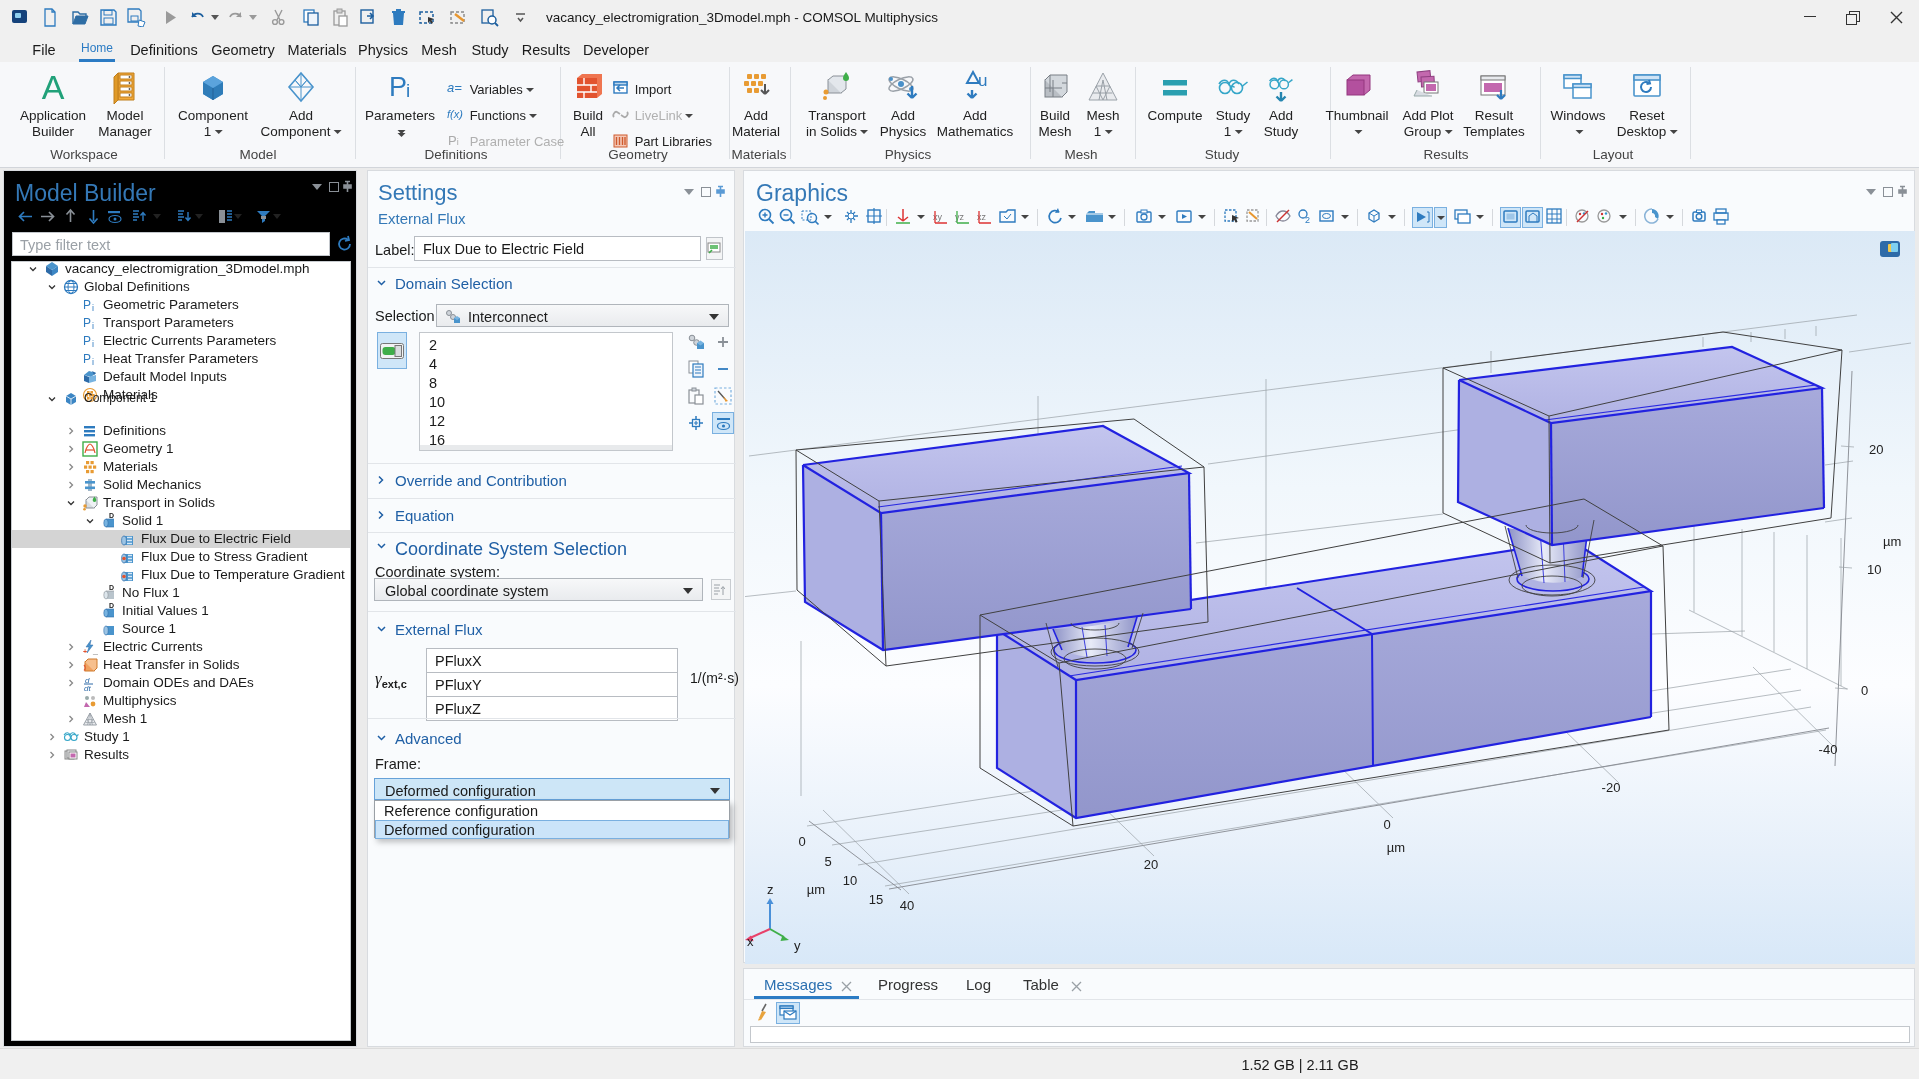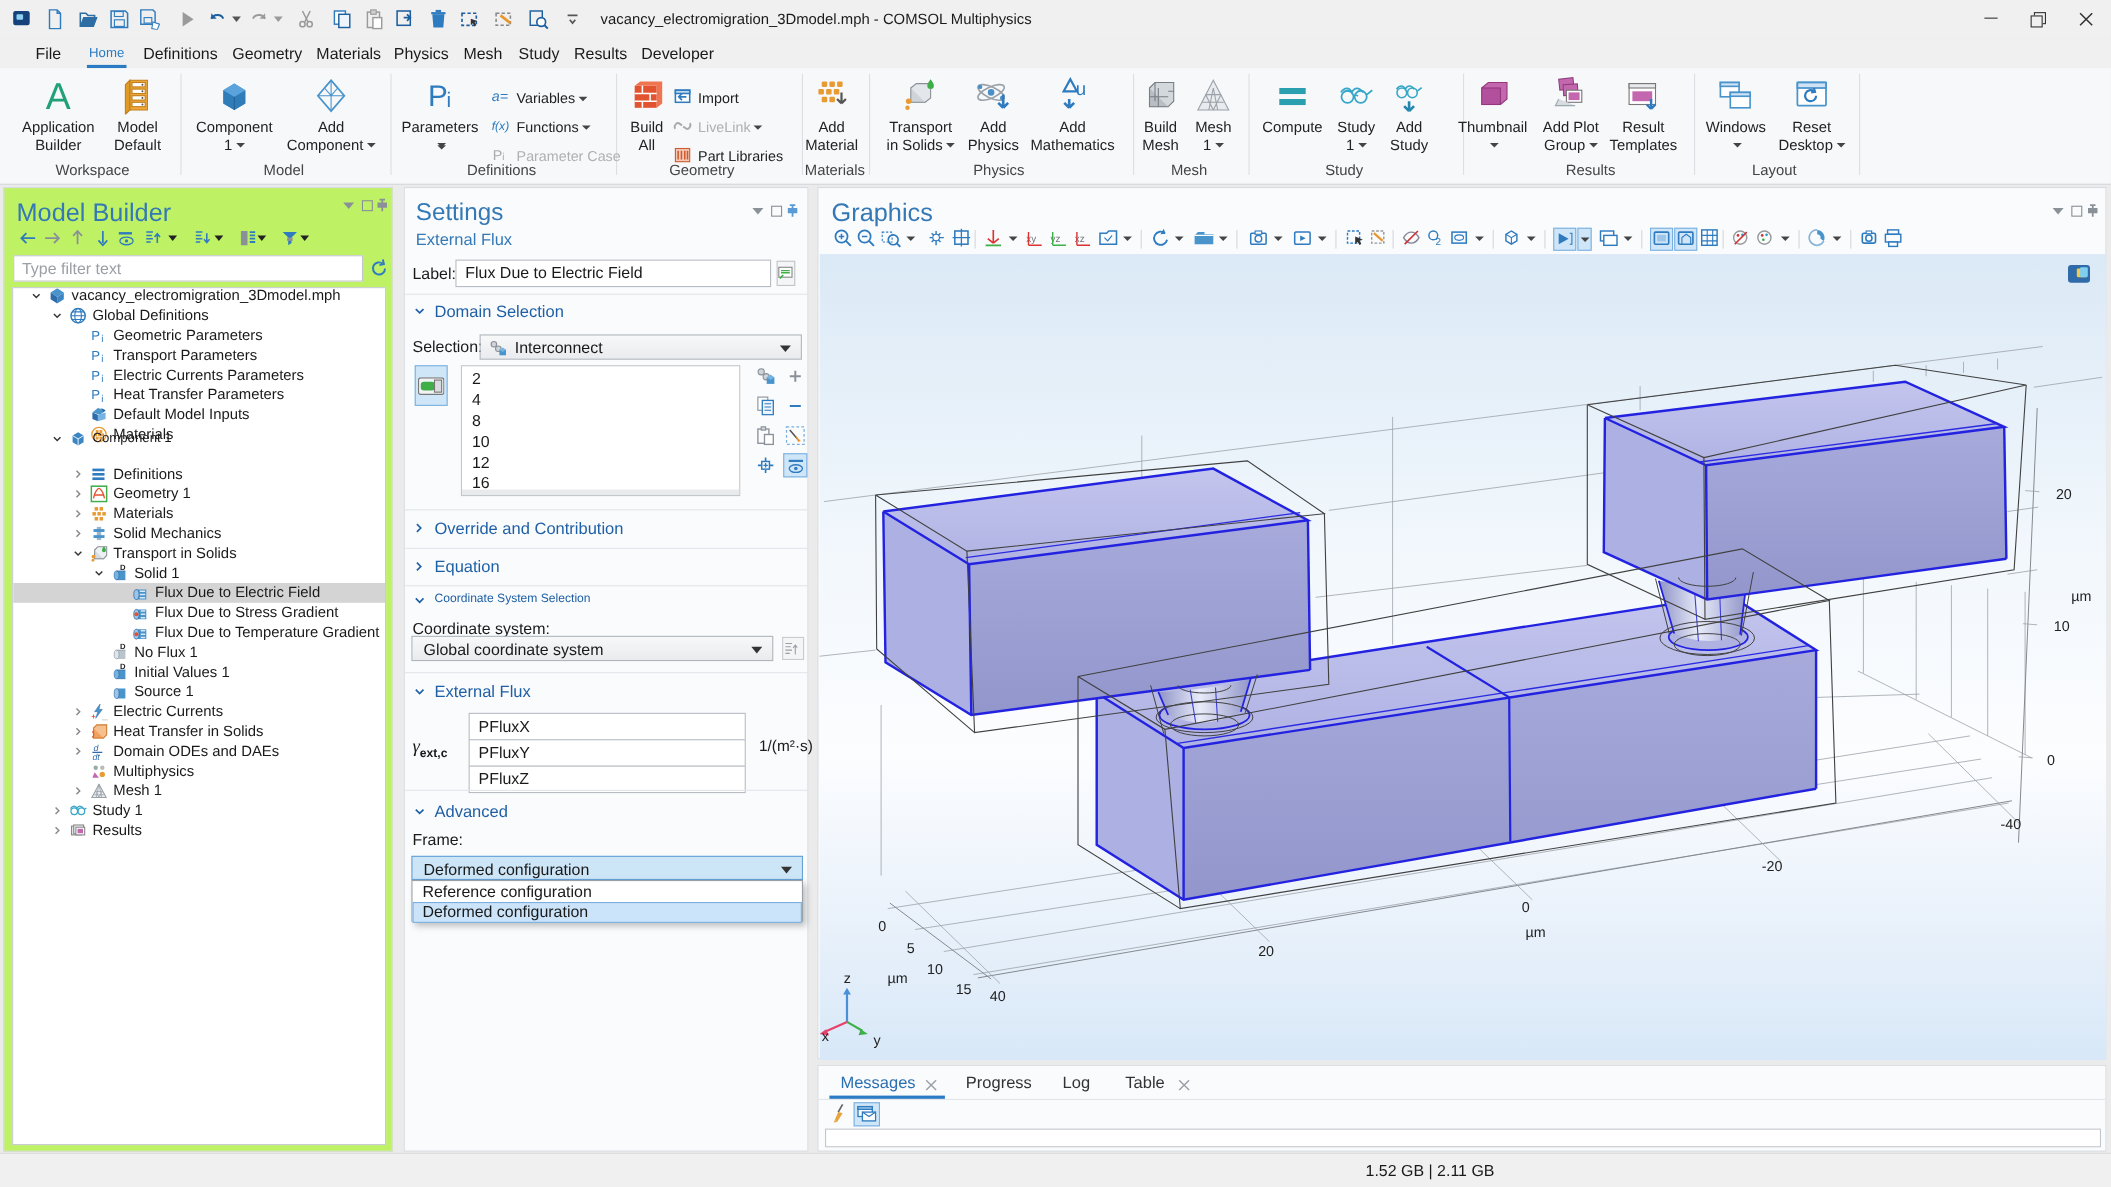--- a/index.html
+++ b/index.html
@@ -126,21 +126,21 @@
         <rect x="12" y="5" width="12" height="4" fill="#fff" stroke="#c07f1a"></rect>
         <circle cx="21.5" cy="7" r="0.9" fill="#555"></circle>
         <rect x="12" y="11" width="12" height="4" fill="#fff" stroke="#c07f1a"></rect>
         <circle cx="21.5" cy="13" r="0.9" fill="#555"></circle>
         <rect x="12" y="17" width="12" height="4" fill="#fff" stroke="#c07f1a"></rect>
         <circle cx="21.5" cy="19" r="0.9" fill="#555"></circle>
         <rect x="12" y="23" width="12" height="4" fill="#fff" stroke="#c07f1a"></rect>
         <circle cx="21.5" cy="25" r="0.9" fill="#555"></circle>
       </svg></div>
     <div style="position:absolute;left:125px;top:46px;transform:translateX(-50%);font-size:13.5px;color:#222;white-space:nowrap;text-align:center">Model</div>
-    <div style="position:absolute;left:125px;top:62px;transform:translateX(-50%);font-size:13.5px;color:#222;white-space:nowrap;text-align:center">Default</div>
+    <div style="position:absolute;left:125px;top:62px;transform:translateX(-50%);font-size:13.5px;color:#222;white-space:nowrap;text-align:center">Manager</div>
     <div style="position:absolute;left:213px;top:8px;transform:translateX(-50%)"><svg width="34" height="34" viewBox="0 0 34 34">
         <path d="M7 12l10-6 10 6v12l-10 6-10-6z" fill="#3c8ece"></path>
         <path d="M7 12l10 6 10-6v12l-10 6-10-6z" fill="#2f7cb8"></path>
         <path d="M17 18v12" stroke="#256197"></path>
         <path d="M7 12l10-6 10 6-10 6z" fill="#5ba3dc"></path>
       </svg></div>
     <div style="position:absolute;left:213px;top:46px;transform:translateX(-50%);font-size:13.5px;color:#222;white-space:nowrap;text-align:center">Component</div>
     <div style="position:absolute;left:213px;top:62px;transform:translateX(-50%);font-size:13.5px;color:#222;white-space:nowrap;text-align:center">1<span style="display:inline-block;width:0;height:0;border-left:4px solid transparent;border-right:4px solid transparent;border-top:4px solid #444;vertical-align:2px;margin-left:3px"></span></div>
     <div style="position:absolute;left:301px;top:8px;transform:translateX(-50%)"><svg width="34" height="34" viewBox="0 0 34 34">
         <path d="M17 3l12 14-12 14L5 17z" fill="none" stroke="#4a94cc" stroke-width="1.6"></path>
@@ -302,21 +302,21 @@
       </svg> <span style="margin-left:2px">Import</span></div>
     <div style="position:absolute;left:612px;top:44px;font-size:13px;color:#b0b0b0;white-space:nowrap"><svg width="17" height="17" viewBox="0 0 17 17" style="vertical-align:-3px">
         <path d="M2 11c-2-2 1-6 3-5l3 2" stroke="#aaa" stroke-width="1.8" fill="none"></path>
         <path d="M15 6c2 2-1 6-3 5l-3-2" stroke="#aaa" stroke-width="1.8" fill="none"></path>
       </svg> <span style="margin-left:2px">LiveLink</span><span style="display:inline-block;width:0;height:0;border-left:4px solid transparent;border-right:4px solid transparent;border-top:4px solid #444;vertical-align:2px;margin-left:3px"></span></div>
     <div style="position:absolute;left:612px;top:70px;font-size:13px;color:#222;white-space:nowrap"><svg width="17" height="17" viewBox="0 0 17 17" style="vertical-align:-3px">
         <rect x="2" y="3" width="13" height="12" fill="#f4c9b8" stroke="#cf5a2d"></rect>
         <path d="M4.5 5v8M7.5 5v8M10.5 5v8M13 5v8" stroke="#cf5a2d" stroke-width="1.4"></path>
       </svg> <span style="margin-left:2px">Part Libraries</span></div>
   </div>
-<div style="position:absolute;left:3px;top:170px;width:354px;height:877px;background:#bef264;border:1px solid #d8dbdf;box-sizing:border-box">
+<div style="position:absolute;left:3px;top:170px;width:354px;height:877px;background:#000000;border:1px solid #d8dbdf;box-sizing:border-box">
     <div style="position:absolute;left:11px;top:8px;font-size:23px;color:#3478b6">Model Builder</div>
     <div style="position:absolute;right:34px;top:13px;width:0;height:0;border-left:5px solid transparent;border-right:5px solid transparent;border-top:6px solid #8a9097"></div>
     <div style="position:absolute;right:17px;top:11px;width:8px;height:8px;border:1.4px solid #8a9097"></div>
     <svg style="position:absolute;right:3px;top:9px" width="11" height="13">
       <path d="M2 5h7v3H2zM5.5 8v4M3 1.5h5M5.5 1.5v3" stroke="#8a9097" stroke-width="1.6" fill="#8a9097"></path>
     </svg>
     <svg style="position:absolute;left:13px;top:37px" width="17" height="17" viewBox="0 0 17 17">
       <path d="M15 8.5H3m4-4.5L2.5 8.5 7 13" stroke="#2e7bbf" stroke-width="1.7" fill="none"></path>
     </svg>
     <svg style="position:absolute;left:35px;top:37px" width="17" height="17" viewBox="0 0 17 17">
@@ -819,21 +819,21 @@
     <div style="position:absolute;left:27px;top:301px;font-size:15px;color:#1f5fa5">Override and Contribution</div>
     <div style="position:absolute;left:0px;top:327px;width:368px;height:1px;background:#e2e5e9"></div>
     <svg style="position:absolute;left:8px;top:339px" width="11" height="11" viewBox="0 0 11 11">
       <path d="M3 1.5l3.5 3.5L3 8.5" fill="none" stroke="#1f5fa5" stroke-width="1.5"></path>
     </svg>
     <div style="position:absolute;left:27px;top:336px;font-size:15px;color:#1f5fa5">Equation</div>
     <div style="position:absolute;left:0px;top:361px;width:368px;height:1px;background:#e2e5e9"></div>
     <svg style="position:absolute;left:8px;top:370px" width="11" height="11" viewBox="0 0 11 11">
       <path d="M2 3l3.5 3.5L9 3" fill="none" stroke="#1f5fa5" stroke-width="1.5"></path>
     </svg>
-    <div style="position:absolute;left:27px;top:367px;font-size:11px;color:#1f5fa5">Coordinate System Selection</div>
+    <div style="position:absolute;left:27px;top:367px;font-size:18px;color:#1f5fa5">Coordinate System Selection</div>
     <div style="position:absolute;left:7px;top:392px">Coordinate system:</div>
     <div style="position:absolute;left:6px;top:407px;width:329px;height:23px;background:linear-gradient(#f7f8f9,#e9ebee);border:1px solid #b0b5bb;box-sizing:border-box">
       <div style="position:absolute;left:10px;top:3px">Global coordinate system</div>
       <div style="position:absolute;right:9px;top:9px;width:0;height:0;border-left:5px solid transparent;border-right:5px solid transparent;border-top:6px solid #333"></div>
     </div>
     <div style="position:absolute;left:343px;top:408px;width:20px;height:21px;background:#f4f5f6;border:1px solid #c8ccd0;box-sizing:border-box"><svg width="12" height="14" viewBox="0 0 12 14" style="margin:3px 0 0 1px">
         <path d="M1 2h6M1 5h5M1 8h6M1 11h4" stroke="#9aa0a6"></path>
         <path d="M10 12V4M8 6l2-2.5L12 6" stroke="#9aa0a6" fill="none"></path>
       </svg></div>
     <div style="position:absolute;left:0px;top:440px;width:368px;height:1px;background:#e2e5e9"></div>

